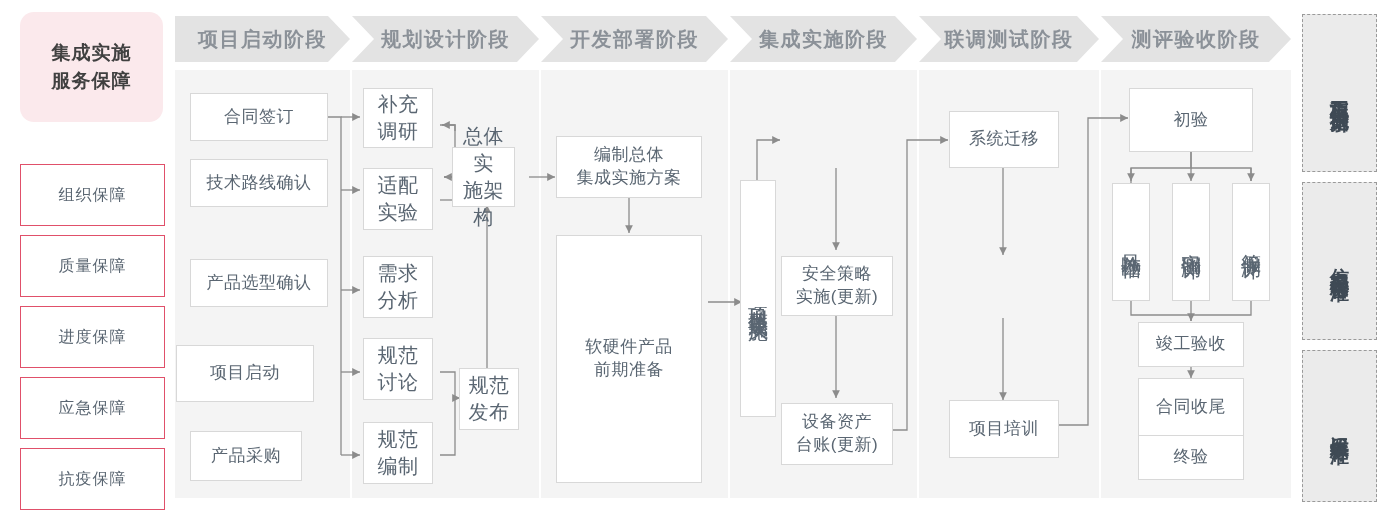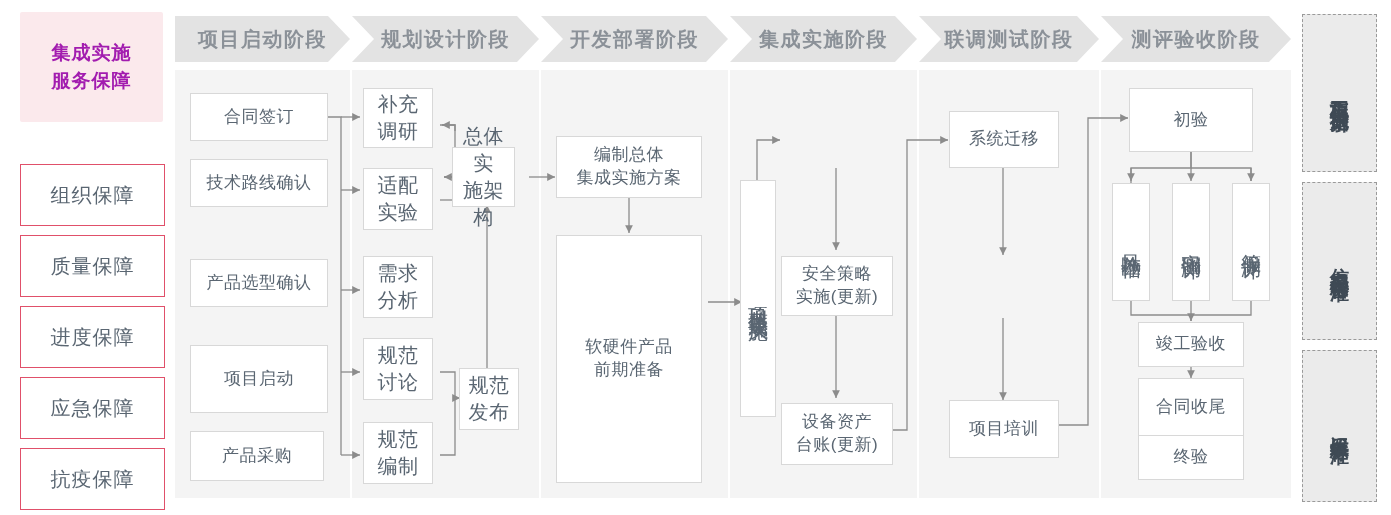--- a/index.html
+++ b/index.html
@@ -7,29 +7,29 @@
     width:1391px;height:515px;position:relative;overflow:hidden;
     font-family:"Liberation Sans","DejaVu Sans",sans-serif;
     color:#5a6672;
   }
   #root{position:absolute;left:0;top:0;width:1391px;height:515px;}
 
   
   .left-col{position:absolute;left:20px;top:10px;width:143px;height:495px;}
   .hero{
     position:absolute;left:0;top:2px;width:143px;height:110px;
-    background:#fbe9ec;border-radius:2px;
+    background:#fbe9ec;border-radius:14px;
     display:flex;align-items:center;justify-content:center;text-align:center;
-    color:#a21caf;font-weight:bold;font-size:19px;line-height:1.45;letter-spacing:1px;
+    color:#404040;font-weight:bold;font-size:19px;line-height:1.45;letter-spacing:1px;
   }
   .gbox{
     position:absolute;left:0;width:143px;height:60px;
     background:#ffffff;border:1px solid #e0506a;
     display:flex;align-items:center;justify-content:center;
-    font-size:20px;color:#5a6672;letter-spacing:1px;
+    font-size:16px;color:#5a6672;letter-spacing:1px;
   }
 
   
   .hdr{
     position:absolute;top:16px;height:46px;background:#e3e3e3;
     display:flex;align-items:center;justify-content:center;
     font-size:20px;font-weight:bold;color:#8b9198;letter-spacing:1.5px;
   }
   .hdr.first{clip-path:polygon(0 0, calc(100% - 22px) 0, 100% 50%, calc(100% - 22px) 100%, 0 100%);}
   .hdr.mid{clip-path:polygon(0 0, calc(100% - 22px) 0, 100% 50%, calc(100% - 22px) 100%, 0 100%, 22px 50%);}
@@ -177,24 +177,24 @@
 
   <div class="nb" style="left:190px;top:93px;width:138px;height:48px">
     <span>合同签订</span>
   </div>
   <div class="nb" style="left:190px;top:159px;width:138px;height:48px">
     <span>技术路线确认</span>
   </div>
   <div class="nb" style="left:190px;top:259px;width:138px;height:48px">
     <span>产品选型确认</span>
   </div>
-  <div class="nb" style="left:190px;top:345px;width:138px;height:68px">
+  <div class="nb" style="left:176px;top:345px;width:138px;height:57px">
     <span>项目启动</span>
   </div>
-  <div class="nb" style="left:190px;top:431px;width:134px;height:50px">
+  <div class="nb" style="left:190px;top:431px;width:112px;height:50px">
     <span>产品采购</span>
   </div>
 
   <div class="nb sm" style="left:363px;top:88px;width:70px;height:60px">
     <div>
       <div>补充</div>
       <div>调研</div>
     </div>
   </div>
   <div class="nb sm" style="left:363px;top:168px;width:70px;height:62px">

